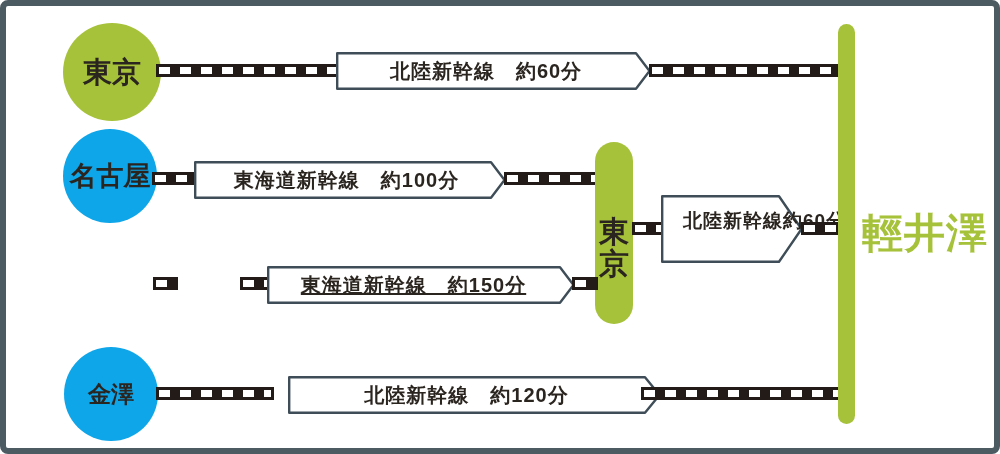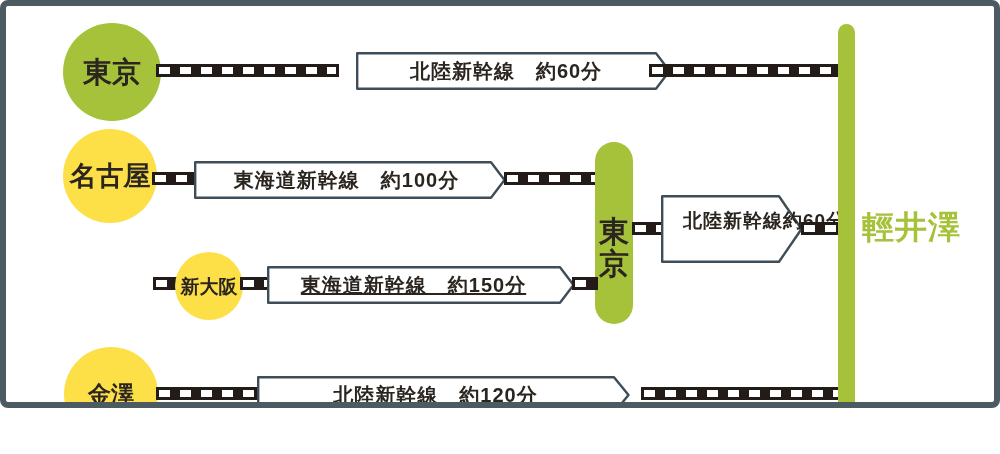--- a/index.html
+++ b/index.html
@@ -1,41 +1,41 @@
 <!DOCTYPE html>
 <html><head>
 <meta charset="utf-8">
 <style>
   html,body { margin:0; padding:0; background:#ffffff; }
   * { box-sizing: border-box; }
   .frame {
     position: relative;
     width: 1000px;
-    height: 408px;
+    height: 454px;
     background: #ffffff;
     border: 6px solid #4c5a62;
     border-radius: 8px;
     font-family: "Liberation Sans", "DejaVu Sans", sans-serif;
     font-weight: 700;
     color: #2b2520;
     overflow: hidden;
   }
   
   .city {
     position: absolute;
     border-radius: 50%;
     display: flex;
     align-items: center;
     justify-content: center;
     text-align: center;
     line-height: 1;
     color: #2b2520;
   }
   .city.green  { background: #a6c23a; }
-  .city.yellow { background: #fde047; }
+  .city.yellow { background: #0ea5e9; }
   
   .track {
     position: absolute;
     height: 13px;
     background: #231b17;
   }
   .track::before {
     content: "";
     position: absolute;
     left: 3px; right: 3px; top: 3px; bottom: 3px;
@@ -91,36 +91,36 @@
   .dest-bar {
     position: absolute;
     left: 832px; top: 18px;
     width: 17px; height: 400px;
     background: #a6c23a;
     border-radius: 9px;
   }
   .dest-label {
     position: absolute;
     left: 856px; top: 200px;
-    font-size: 32px;
+    font-size: 41px;
     letter-spacing: 1px;
     color: #a6c23a;
     white-space: nowrap;
   }
 </style>
 </head>
 <body>
 
 <div class="frame">
 
   <div class="city green" style="left:57px; top:17px; width:98px; height:98px; font-size:29px;">
     <span>東京</span>
   </div>
   <div class="track" style="left:150px; top:58px; width:183px;"></div>
-  <div class="abox" style="left:330px; top:46px; width:315px; height:38px;margin-left:20px;">
+  <div class="abox" style="left:330px; top:46px; width:315px; height:38px;">
     <svg width="315" height="38" viewBox="0 0 315 38">
       <polygon points="1.2,1.2 300,1.2 313.5,19 300,36.8 1.2,36.8"></polygon>
     </svg>
     <div class="abox-label" style="width:300px;">北陸新幹線　約60分</div>
   </div>
   <div class="track" style="left:643px; top:58px; width:191px;"></div>
 
   <div class="city yellow" style="left:57px; top:123px; width:94px; height:94px; font-size:27px;">
     <span>名古屋</span>
   </div>
@@ -143,37 +143,34 @@
       <polygon points="1.2,1.2 118,1.2 140.5,34 118,66.8 1.2,66.8"></polygon>
     </svg>
     <div class="abox-label two-line" style="width:118px;">
       <span>北陸新幹線</span>
       <span>約60分</span>
     </div>
   </div>
   <div class="track" style="left:795px; top:216px; width:40px;"></div>
 
   <div class="track" style="left:147px; top:271px; width:25px;"></div>
-  <div class="city yellow" style="left:169px; top:246px; width:68px; height:68px; font-size:19px;">
-    <span>新大阪</span>
-  </div>
   <div class="track" style="left:234px; top:271px; width:30px;"></div>
   <div class="abox" style="left:261px; top:260px; width:308px; height:38px;">
     <svg width="308" height="38" viewBox="0 0 308 38">
       <polygon points="1.2,1.2 293,1.2 306.5,19 293,36.8 1.2,36.8"></polygon>
     </svg>
     <div class="abox-label" style="width:293px;text-decoration:underline;">東海道新幹線　約150分</div>
   </div>
   <div class="track" style="left:566px; top:271px; width:26px;"></div>
 
   <div class="city yellow" style="left:58px; top:341px; width:94px; height:94px; font-size:23px;">
     <span>金澤</span>
   </div>
   <div class="track" style="left:150px; top:381px; width:118px;"></div>
-  <div class="abox" style="left:251px; top:370px; width:373px; height:38px;text-align:center;">
+  <div class="abox" style="left:282px; top:370px; width:373px; height:38px;text-align:center;">
     <svg width="373" height="38" viewBox="0 0 373 38">
       <polygon points="1.2,1.2 357,1.2 371.5,19 357,36.8 1.2,36.8"></polygon>
     </svg>
     <div class="abox-label" style="width:357px;">北陸新幹線　約120分</div>
   </div>
   <div class="track" style="left:635px; top:381px; width:200px;"></div>
 
   <div class="dest-bar"></div>
   <div class="dest-label">輕井澤</div>
 

